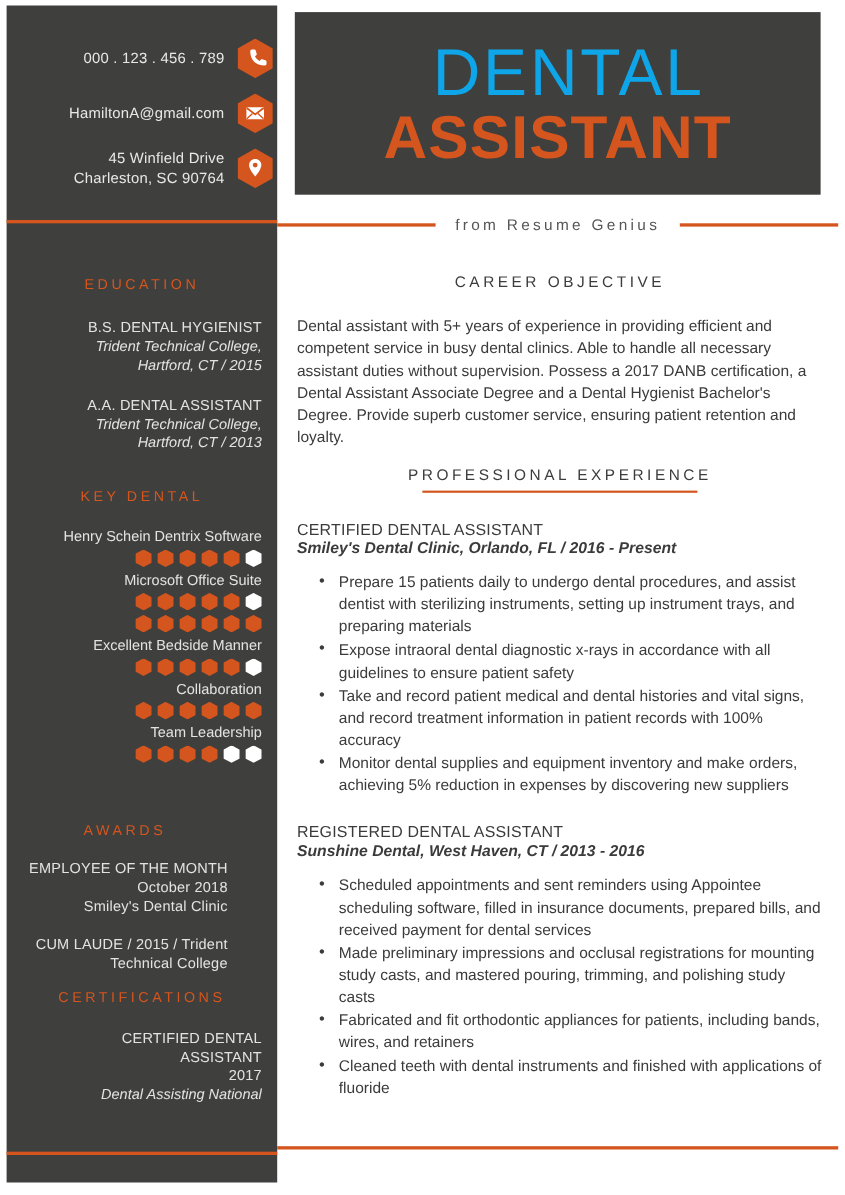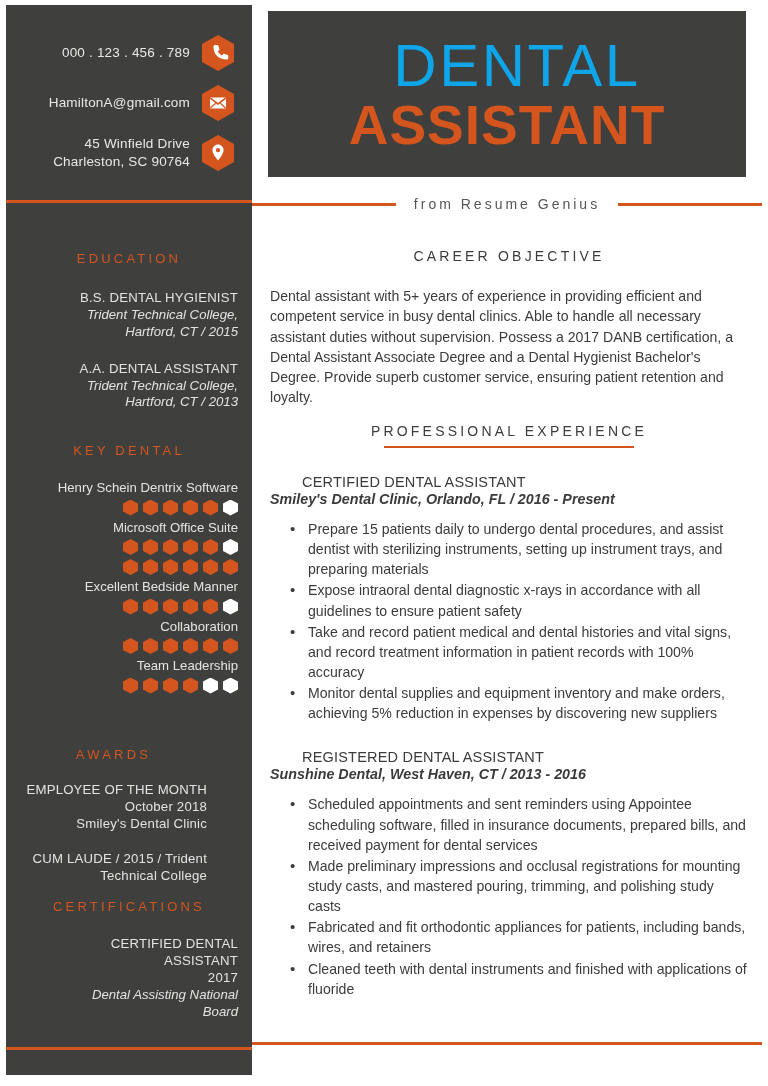--- a/index.html
+++ b/index.html
@@ -46,21 +46,21 @@
 
   .contact-block {
     position: absolute;
     left: 0; top: 30px;
     width: 246px;
   }
   .contact-row {
     display: flex;
     align-items: center;
     justify-content: flex-end;
-    padding-right: 18px;
+    padding-right: 4px;
     margin-bottom: 14px;
   }
   .contact-text {
     color: #e8e8e8;
     font-size: 13.5px;
     text-align: right;
     line-height: 1.35;
     margin-right: 12px;
     white-space: pre-line;
     letter-spacing: 0.2px;
@@ -232,21 +232,20 @@
     position: absolute;
     left: 18px;
     top: 418px;
     width: 478px;
   }
   .job { margin-top: 26px; }
   .job-title {
     color: #3b3b3b;
     font-size: 14.5px;
     letter-spacing: 0.2px;
-    margin-left: 32px;
   }
   .job-meta {
     color: #3b3b3b;
     font-size: 14.3px;
     font-style: italic;
     font-weight: bold;
     margin-top: 1px;
   }
   ul.bullets {
     margin: 12px 0 0 0;
@@ -427,21 +426,20 @@
     </div>
 
     <div class="certs-section">
       <div class="sb-heading">CERTIFICATIONS</div>
       <div class="certs-list">
         <div class="sb-entry">
           <span class="title">CERTIFIED DENTAL</span>
           <span class="title">ASSISTANT</span>
           <span class="title">2017</span>
           <span class="sub">Dental Assisting National</span>
-          <span class="sub">Board</span>
         </div>
       </div>
     </div>
 
     <div class="sidebar-divider sb-div-2"></div>
   </div>
 
   <div class="main">
 
     <div class="title-band">

